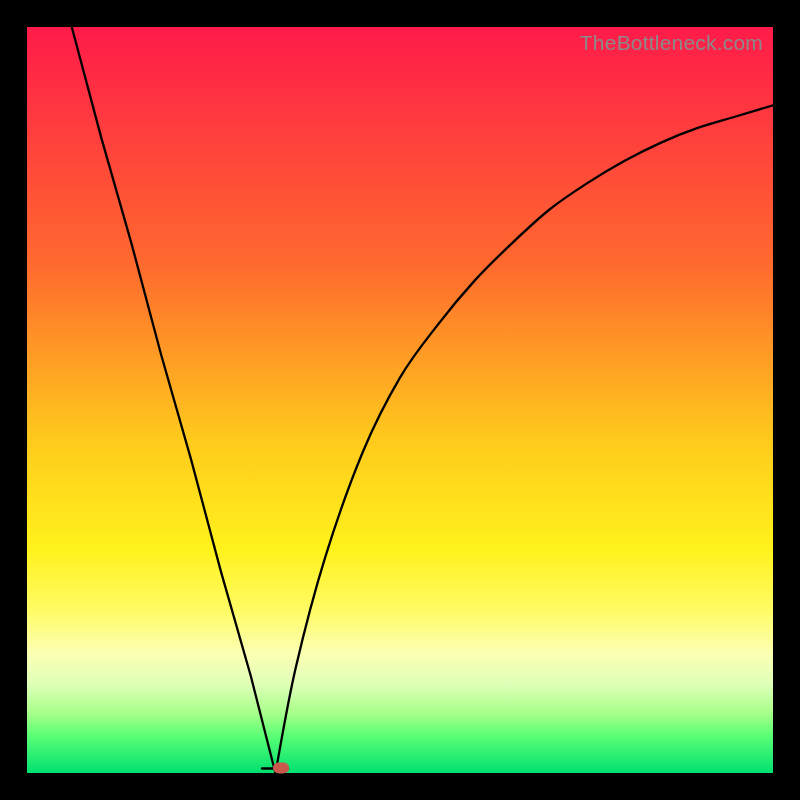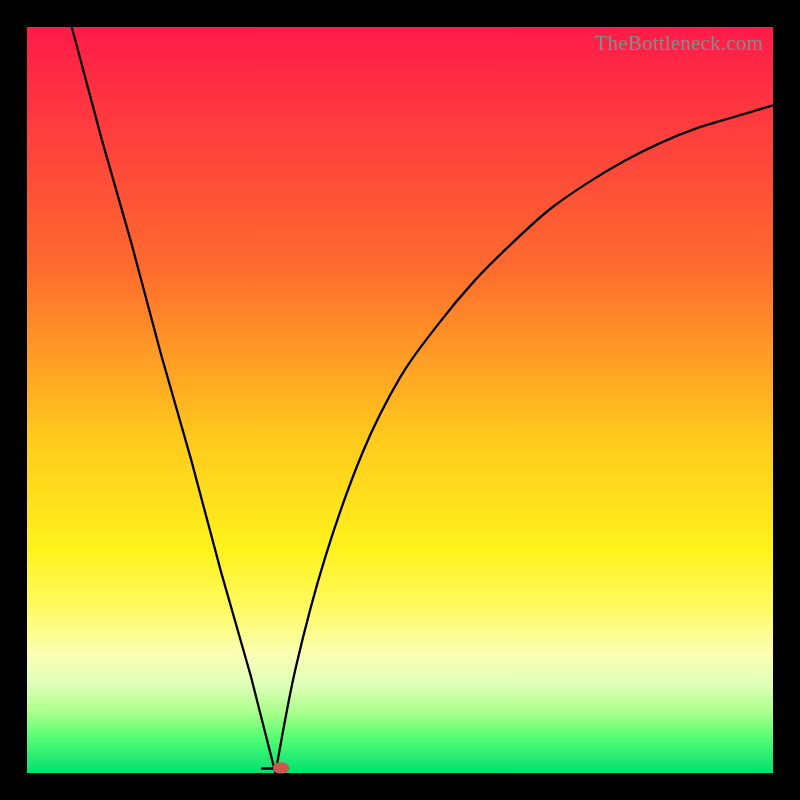--- a/index.html
+++ b/index.html
@@ -25,21 +25,21 @@
       #fbffb3 84%,
       #e0ffb8 88%,
       #a7ff8a 92%,
       #5aff75 95%,
       #00e070 100%);
   }
   .watermark {
     position: absolute;
     top: 4px;
     right: 10px;
-    font-family: Liberation Serif, serif;
+    font-family: Liberation Sans, sans-serif;
     font-size: 21px;
     color: #8a8a8a;
     letter-spacing: 0.2px;
   }
   .curve {
     position: absolute;
     left: 0;
     top: 0;
     width: 746px;
     height: 746px;

